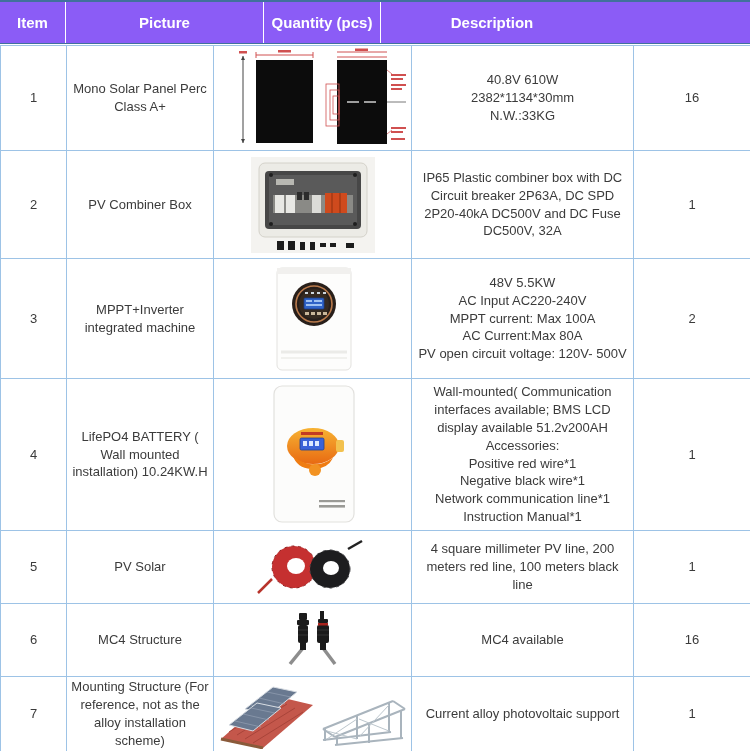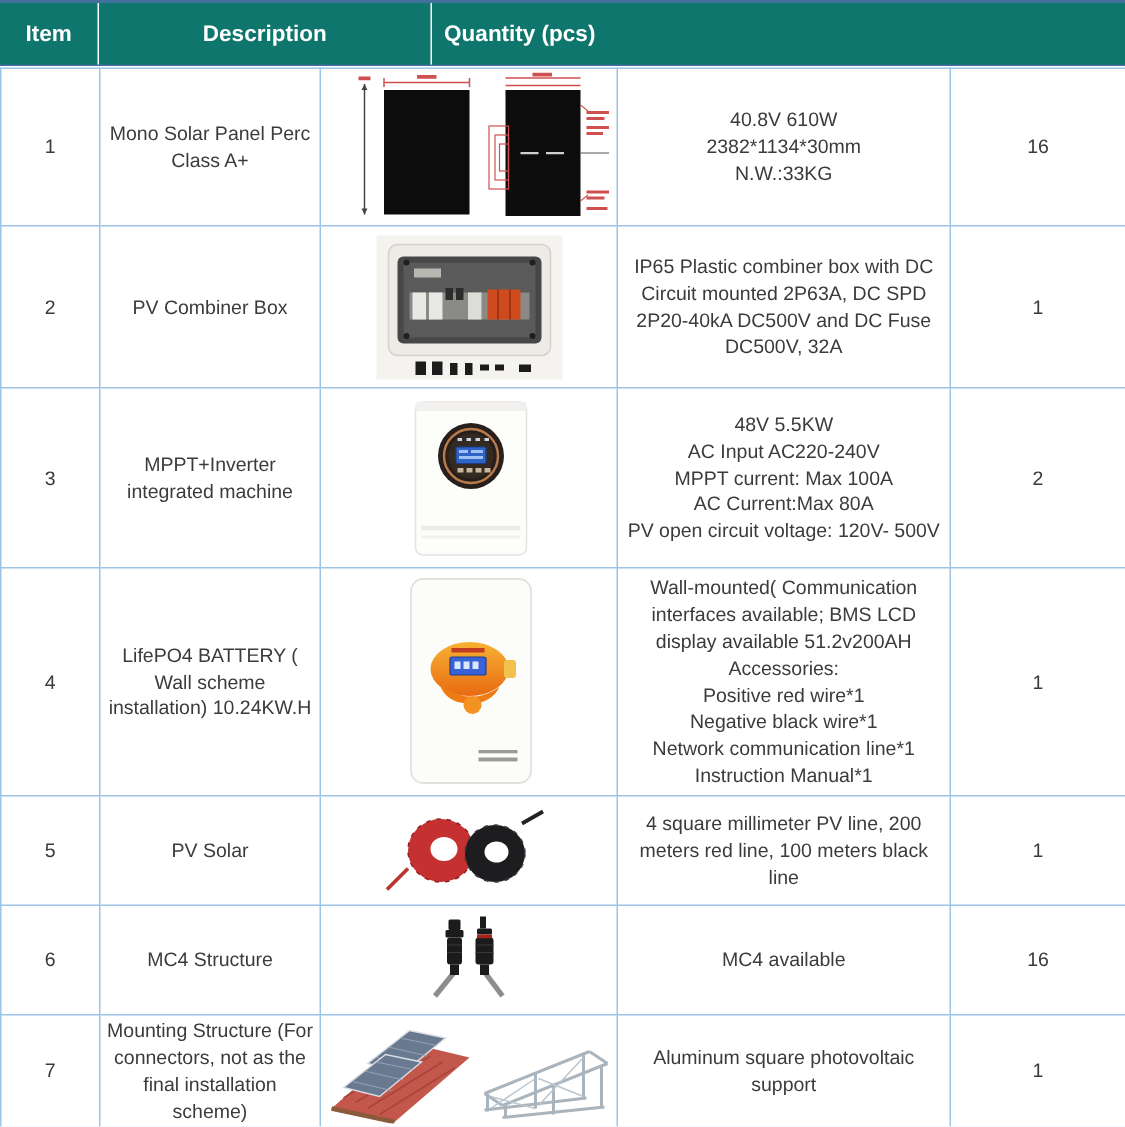--- a/index.html
+++ b/index.html
@@ -1,21 +1,21 @@
 <!DOCTYPE html>
 <html><head>
 <meta charset="utf-8">
 <style>
   * { margin:0; padding:0; box-sizing:border-box; }
   html,body { background:#ffffff; }
   body { font-family:"Liberation Sans", sans-serif; color:#3b3b3b; }
   .sheet { width:750px; height:751px; background:#fff; overflow:hidden; }
 
   
-  .hdr { display:flex; height:44px; background:#0f766e;
+  .hdr { display:flex; height:44px; background:#8b5cf6;
          border-top:2px solid #41719C; border-bottom:1px solid #41719C; }
   .hcell { display:flex; align-items:center; justify-content:center;
            color:#fff; font-weight:bold; font-size:15px;
            border-right:1px solid #ffffff; }
   .hcell:last-child { border-right:none; }
 
   .w-item  { width:66px; }
   .w-model { width:147px; }
   .w-pic   { width:198px; }
   .w-desc  { width:222px; }
@@ -33,22 +33,23 @@
   td.c-pic { padding:2px; }
   td.c-pic svg { display:block; margin:0 auto; }
 </style>
 </head>
 <body>
 
 <div class="sheet">
 
   <div class="hdr">
     <div class="hcell w-item">Item</div>
+    <div class="hcell w-pic">Picture</div>
+    <div class="hcell w-qty">Quantity (pcs)</div>
     <div class="hcell w-desc">Description</div>
-    <div class="hcell w-qty">Quantity (pcs)</div>
   </div>
 
   <table class="body">
     <colgroup>
         <col style="width:66px">
         <col style="width:147px">
         <col style="width:198px">
         <col style="width:222px">
         <col style="width:117px">
       </colgroup>
@@ -128,21 +129,21 @@
             <rect x="28" y="86" width="7" height="9"></rect>
                 <rect x="39" y="86" width="7" height="9"></rect>
             <rect x="51" y="87" width="5" height="8"></rect>
                 <rect x="61" y="87" width="5" height="8"></rect>
             <rect x="71" y="88" width="6" height="4"></rect>
                 <rect x="81" y="88" width="6" height="4"></rect>
             <rect x="97" y="88" width="8" height="5"></rect>
           </g>
         </svg>
       </td>
-      <td class="c-desc">IP65 Plastic combiner box with DC Circuit mounted 2P63A, DC SPD 2P20-40kA DC500V and DC Fuse DC500V, 32A</td>
+      <td class="c-desc">IP65 Plastic combiner box with DC Circuit breaker 2P63A, DC SPD 2P20-40kA DC500V and DC Fuse DC500V, 32A</td>
       <td class="c-qty">1</td>
     </tr>
 
     <tr class="r3">
       <td class="c-item">3</td>
       <td class="c-model">MPPT+Inverter integrated machine</td>
       <td class="c-pic">
         <svg width="104" height="114" viewBox="0 0 104 114">
           <rect x="16" y="6" width="74" height="102" rx="5" fill="#fdfdfc" stroke="#e3e2df" stroke-width="1"></rect>
           <rect x="16" y="6" width="74" height="6" fill="#f1f0ee"></rect>
@@ -174,21 +175,21 @@
       <td class="c-desc">48V 5.5KW
 AC Input AC220-240V
 MPPT current: Max 100A
 AC Current:Max 80A
 PV open circuit voltage: 120V- 500V</td>
       <td class="c-qty">2</td>
     </tr>
 
     <tr class="r4">
       <td class="c-item">4</td>
-      <td class="c-model">LifePO4 BATTERY ( Wall scheme installation) 10.24KW.H</td>
+      <td class="c-model">LifePO4 BATTERY ( Wall mounted installation) 10.24KW.H</td>
       <td class="c-pic">
         <svg width="112" height="146" viewBox="0 0 112 146">
           <defs>
             <linearGradient id="og" x1="0" y1="0" x2="0" y2="1">
               <stop offset="0" stop-color="#f7b233"></stop>
                   <stop offset="1" stop-color="#e86a12"></stop>
             </linearGradient>
           </defs>
           <rect x="17" y="4" width="80" height="136" rx="8" fill="#fcfcfb" stroke="#e2e1de" stroke-width="1.2"></rect>
           <ellipse cx="56" cy="64" rx="26" ry="18" fill="url(#og)"></ellipse>
@@ -263,21 +264,21 @@
                 <line x1="40" y1="27" x2="52" y2="27"></line>
           </g>
         </svg>
       </td>
       <td class="c-desc">MC4 available</td>
       <td class="c-qty">16</td>
     </tr>
 
     <tr class="r7">
       <td class="c-item">7</td>
-      <td class="c-model">Mounting Structure (For connectors, not as the final installation scheme)</td>
+      <td class="c-model">Mounting Structure (For reference, not as the alloy installation scheme)</td>
       <td class="c-pic">
         <svg width="192" height="70" viewBox="0 0 192 70">
 
           <path d="M4,60 L54,16 L96,26 L46,69 Z" fill="#c4574b"></path>
           <g stroke="#a8443a" stroke-width="1">
             <line x1="12" y1="53" x2="62" y2="22"></line>
                 <line x1="20" y1="56" x2="70" y2="25"></line>
             <line x1="28" y1="60" x2="78" y2="29"></line>
                 <line x1="36" y1="64" x2="86" y2="33"></line>
           </g>
@@ -310,18 +311,18 @@
             <line x1="118" y1="66" x2="186" y2="59"></line>
           </g>
           <g stroke="#bcc6cd" stroke-width="1">
             <line x1="110" y1="52" x2="140" y2="60"></line>
                 <line x1="140" y1="40" x2="110" y2="60"></line>
             <line x1="142" y1="40" x2="172" y2="52"></line>
                 <line x1="172" y1="26" x2="142" y2="58"></line>
           </g>
         </svg>
       </td>
-      <td class="c-desc">Aluminum square photovoltaic support</td>
+      <td class="c-desc">Current alloy photovoltaic support</td>
       <td class="c-qty">1</td>
     </tr>
   </tbody>
     </table>
 </div>
 
 </body></html>

